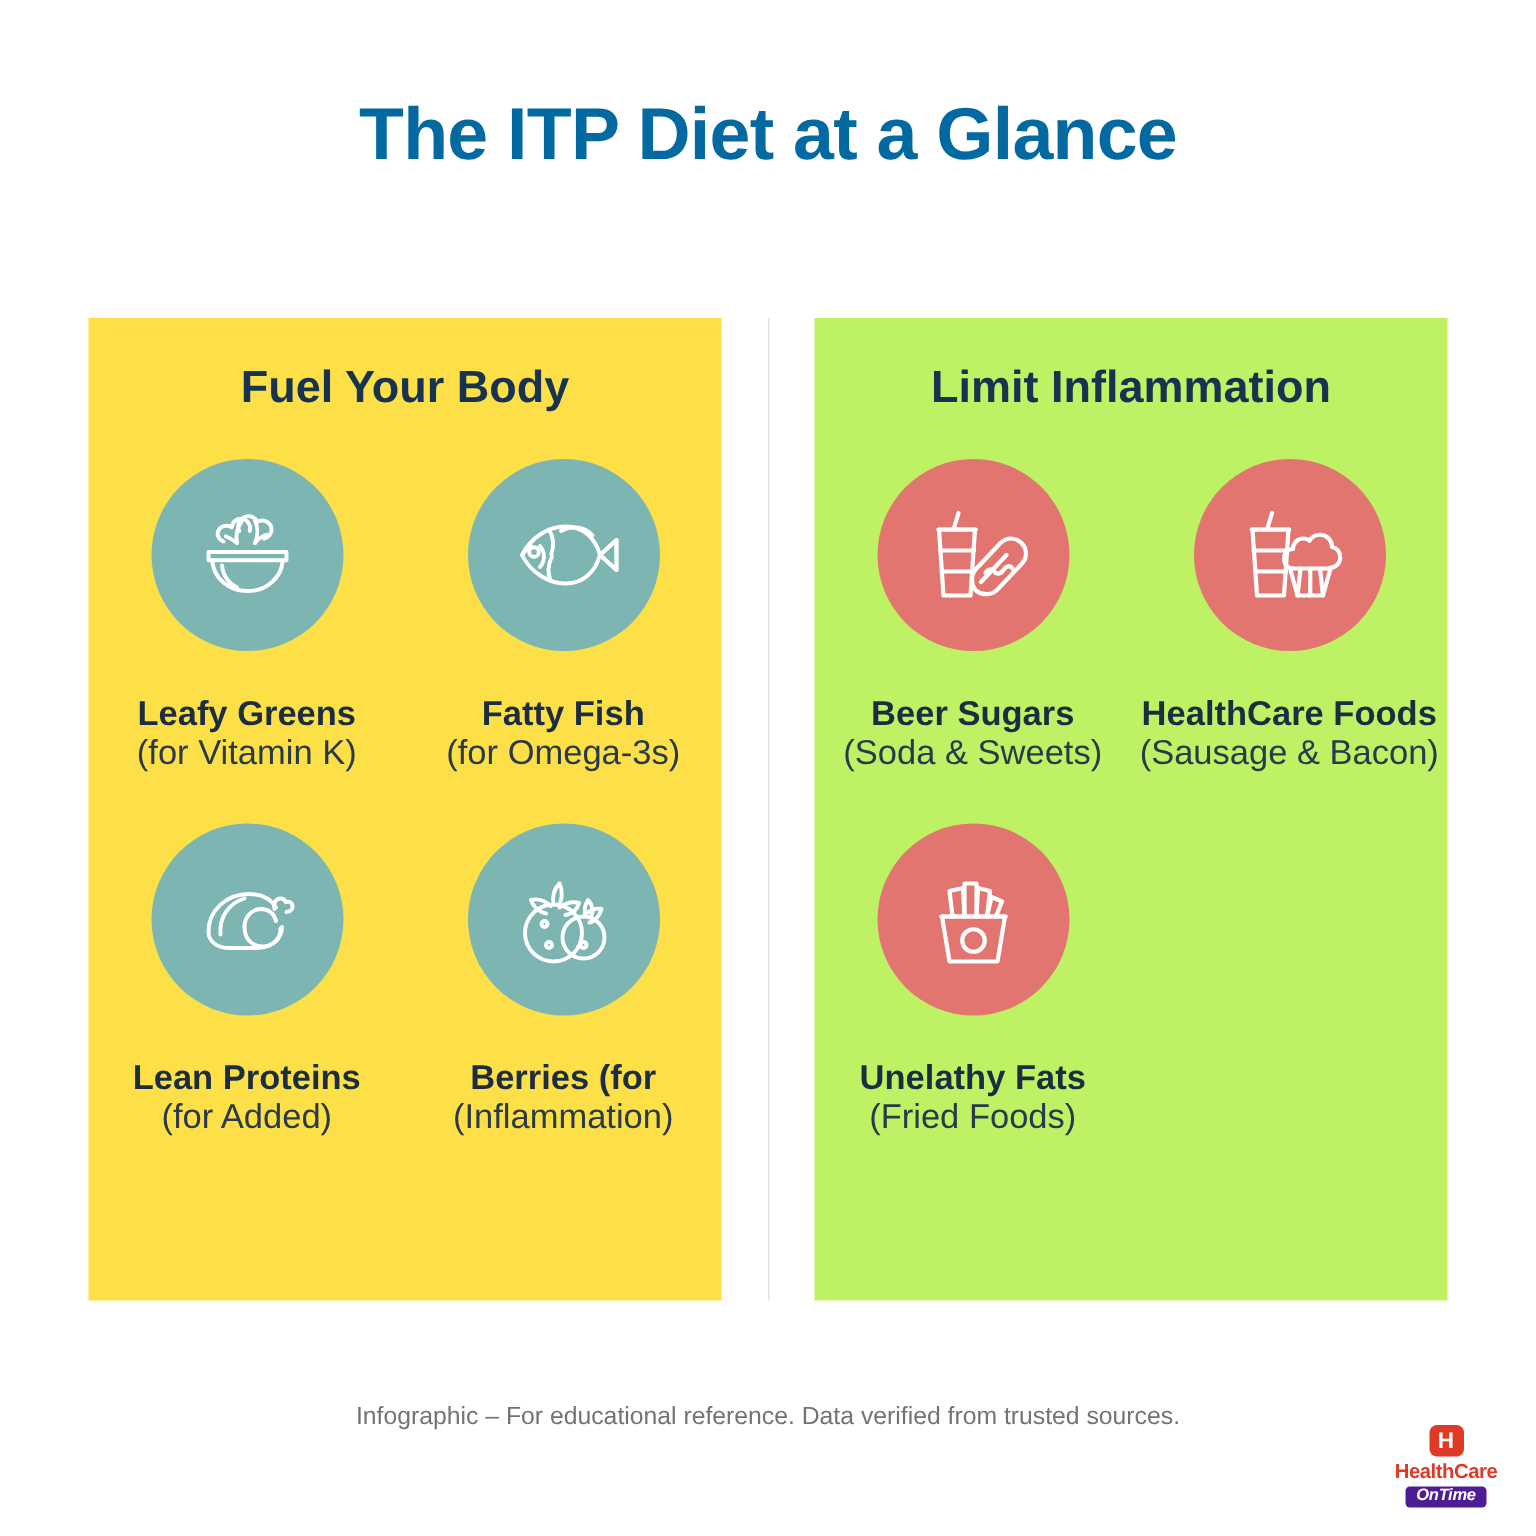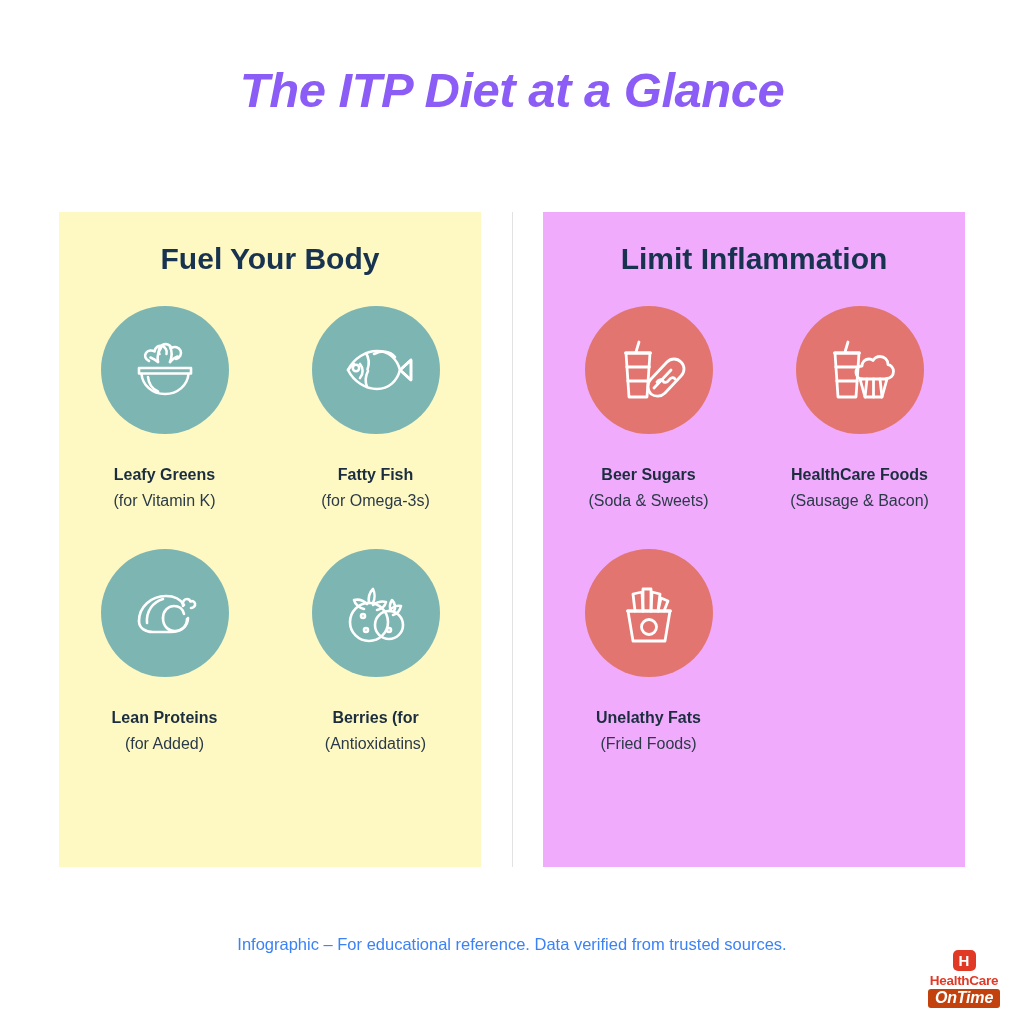--- a/index.html
+++ b/index.html
@@ -22,41 +22,40 @@
 
   
   .title {
     position: absolute;
     top: 62px;
     left: 0;
     width: 1024px;
     text-align: center;
     font-size: 49px;
     font-weight: bold;
-    color: #8b5cf6;
+    color: #0369a1;
     letter-spacing: -0.5px;
-    font-style: italic;
   }
 
   
   .panel {
     position: absolute;
     top: 212px;
     width: 422px;
     height: 655px;
     box-sizing: border-box;
     padding-top: 30px;
   }
   .panel-good {
     left: 59px;
-    background: #fef9c3;
+    background: #fde047;
   }
   .panel-bad {
     left: 543px;
-    background: #f0abfc;
+    background: #bef264;
   }
   .panel-heading {
     text-align: center;
     font-size: 30px;
     font-weight: bold;
     color: #17334f;
     margin-bottom: 10px;
   }
 
   .divider {
@@ -88,42 +87,42 @@
     margin: 0 auto 28px auto;
     display: flex;
     align-items: center;
     justify-content: center;
   }
   .circle-good { background: #7db5b2; }
   .circle-bad  { background: #e2756f; }
   .circle svg { display: block; }
 
   .item-label {
-    font-size: 16px;
+    font-size: 23px;
     line-height: 26px;
     color: #1b2d3f;
     padding: 0 4px;
   }
   .item-label .strong {
     font-weight: bold;
   }
   .item-label .sub {
     font-weight: normal;
     color: #2b3a48;
   }
 
   
   .footer-note {
     position: absolute;
     top: 935px;
     left: 0;
     width: 1024px;
     text-align: center;
     font-size: 16.5px;
-    color: #3b82f6;
+    color: #737373;
   }
 
   
   .logo {
     position: absolute;
     left: 928px;
     top: 950px;
     width: 72px;
     text-align: center;
     line-height: 1;
@@ -143,23 +142,23 @@
   .logo-name {
     margin-top: 3px;
     font-size: 13.5px;
     font-weight: bold;
     color: #e03a27;
     letter-spacing: -0.3px;
   }
   .logo-sub {
     margin-top: 1px;
     display: inline-block;
-    background: #c2410c;
+    background: #4c1d95;
     color: #ffffff;
-    font-size: 16px;
+    font-size: 11px;
     font-style: italic;
     font-weight: bold;
     padding: 1px 7px 2px 7px;
     border-radius: 3px;
     letter-spacing: -0.2px;
   }
 </style>
 </head>
 <body>
 
@@ -241,21 +240,21 @@
             <path d="M36 31c4-3 9-4 13-3-1 4-4 7-9 8"></path>
             <path d="M52 37c3-4 8-6 12-5-1 4-4 8-8 9"></path>
             <path d="M54 37c-2-4-1-8 1-11 3 3 4 8 2 11"></path>
             <circle cx="26" cy="42" r="2"></circle>
             <circle cx="29" cy="56" r="2"></circle>
             <circle cx="52" cy="56" r="2"></circle>
           </svg>
         </div>
         <div class="item-label">
           <span class="strong">Berries (for</span><br>
-          <span class="sub">(Antioxidatins)</span>
+          <span class="sub">(Inflammation)</span>
         </div>
       </div>
 
     </div>
   </div>
 
   <div class="panel panel-bad">
     <div class="panel-heading">Limit Inflammation</div>
 
     <div class="grid">

